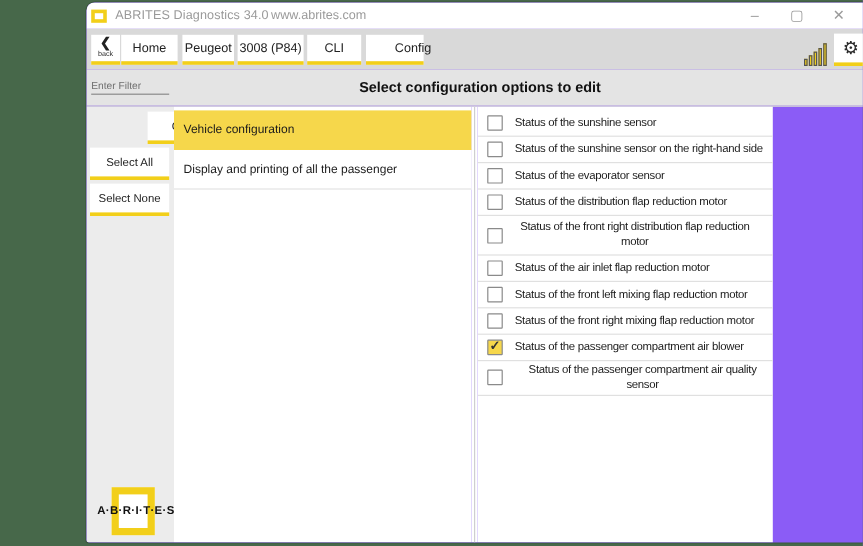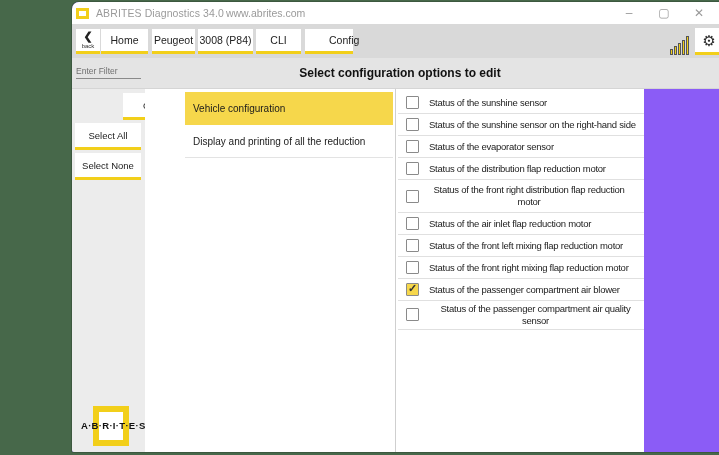--- a/index.html
+++ b/index.html
@@ -93,21 +93,21 @@
     border:6px solid var(--accent); background:#fff;
   }
   .brand-text {
     position:absolute; left:0; right:0; top:14px; text-align:right;
     font-size:9.5px; font-weight:bold; color:#111; letter-spacing:.3px; white-space:nowrap;
   }
   .midpanel { position:absolute; left:73px; top:0; width:248px; bottom:0; background:#fff; padding-top:3px; }
   .cat-row {
     width:100%; min-height:33px; display:flex; align-items:center;
     padding-left:8px; font-size:10px; color:#1b1b1b;
-    border-bottom:1px solid #e3e3e3; background:#fff; cursor:default;margin-left:40px;
+    border-bottom:1px solid #e3e3e3; background:#fff; cursor:default;
   }
   .cat-row.selected { background:var(--selection); border-bottom:1px solid var(--selection); }
   .divider { position:absolute; left:321px; top:0; width:5px; bottom:0; background:#fff; }
   .divider::after { content:""; position:absolute; left:2px; top:0; bottom:0; width:1px; background:#cfcfcf; }
   .rightpanel { position:absolute; left:326px; top:0; width:246px; bottom:0; background:#fff; padding-top:3px;text-align:center; }
   .opt-row {
     display:flex; align-items:center; min-height:22px;
     border-bottom:1px solid #e0e0e0; padding:2px 2px 2px 8px;
   }
   .opt-row.tall { min-height:33px; }
@@ -182,21 +182,21 @@
         <div class="brand-square"></div>
         <div class="brand-text">A·B·R·I·T·E·S</div>
       </div>
     </div>
 
     <div class="midpanel">
       <div class="cat-row selected">
         <span>Vehicle configuration</span>
       </div>
       <div class="cat-row">
-        <span>Display and printing of all the reduction</span>
+        <span>Display and printing of all the passenger</span>
       </div>
     </div>
 
     <div class="divider"></div>
 
     <div class="rightpanel">
       <div class="opt-row">
         <span class="cb"></span>
         <span class="opt-label">Status of the sunshine sensor</span>
       </div>

